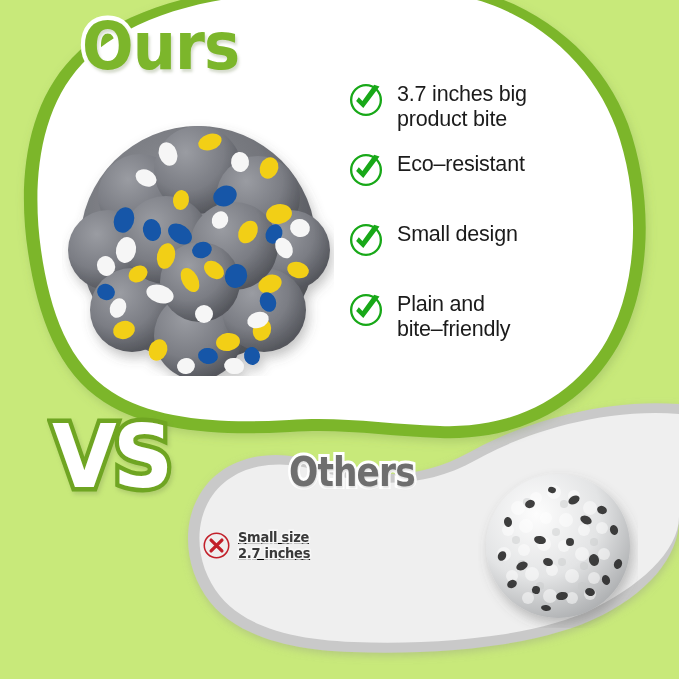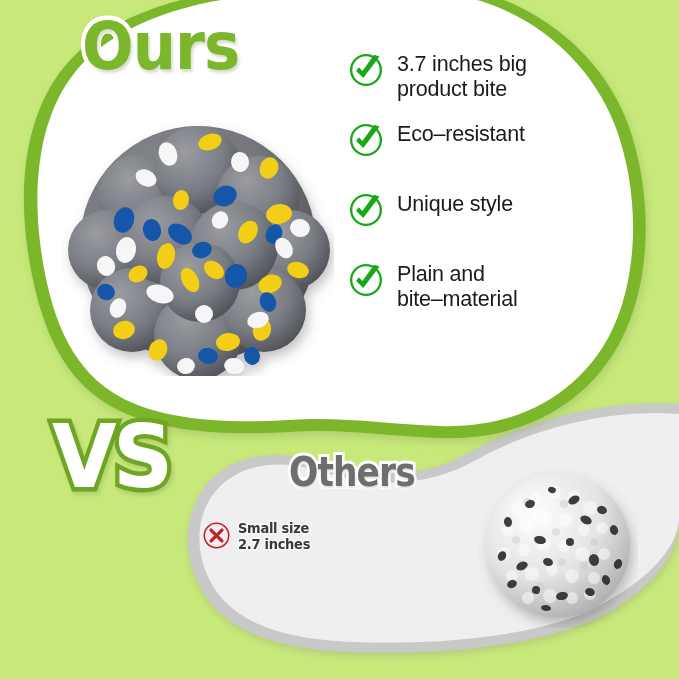--- a/index.html
+++ b/index.html
@@ -49,21 +49,21 @@
     left: 62px;
     top: 104px;
     width: 272px;
     height: 272px;
   }
 
   
   #pro-list {
     position: absolute;
     left: 348px;
-    top: 50px;
+    top: 80px;
     width: 226px;
   }
   .pro-row {
     display: flex;
     align-items: flex-start;
     margin-bottom: 14px;
     min-height: 56px;
   }
   .check-icon {
     flex: 0 0 auto;
@@ -124,21 +124,22 @@
     position: absolute;
     left: 202px;
     top: 521px;
     width: 290px;
     display: grid;
     grid-template-columns: 140px 150px;
     grid-auto-rows: 49px;
   }
   .con-row {
     display: flex;
-    align-items: flex-start;
+    align-items: center;
+    text-decoration: underline;
   }
   .x-icon {
     flex: 0 0 auto;
     width: 29px;
     height: 29px;
     margin-right: 7px;
   }
   .con-text {
     font-family: "DejaVu Sans", sans-serif;
     font-weight: bold;
@@ -334,32 +335,32 @@
         <div>Eco–resistant</div>
       </div>
     </div>
 
     <div class="pro-row">
       <svg class="check-icon" viewBox="0 0 40 40">
         <circle cx="20" cy="20" r="16.5" fill="none" stroke="#18a818" stroke-width="2.6"></circle>
         <path d="M 9 21 L 17 29 L 35 5 L 29 3 L 16 21 L 12 17 Z" fill="#18a818"></path>
       </svg>
       <div class="pro-text">
-        <div>Unique style</div>
+        <div>Small design</div>
       </div>
     </div>
 
     <div class="pro-row">
       <svg class="check-icon" viewBox="0 0 40 40">
         <circle cx="20" cy="20" r="16.5" fill="none" stroke="#18a818" stroke-width="2.6"></circle>
         <path d="M 9 21 L 17 29 L 35 5 L 29 3 L 16 21 L 12 17 Z" fill="#18a818"></path>
       </svg>
       <div class="pro-text">
         <div>Plain and</div>
-        <div>bite–material</div>
+        <div>bite–friendly</div>
       </div>
     </div>
 
   </div>
 
   <div id="vs-title">VS</div>
 
   <div id="others-title">Others</div>
 
   <div id="con-list">

